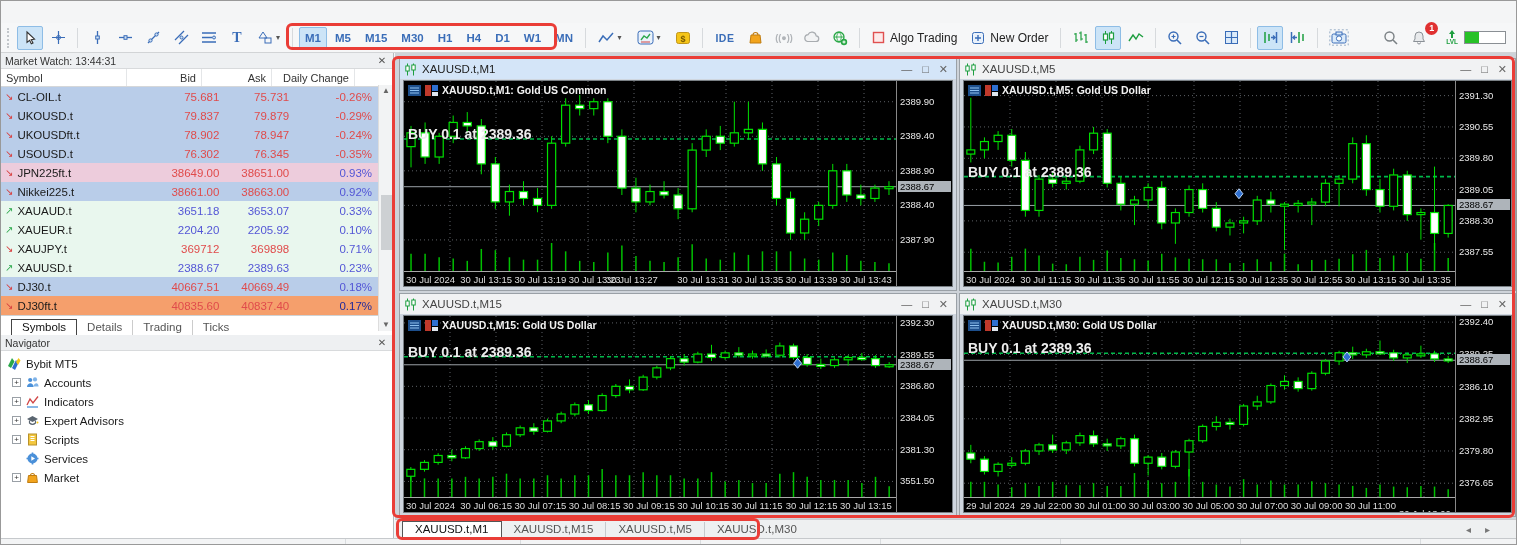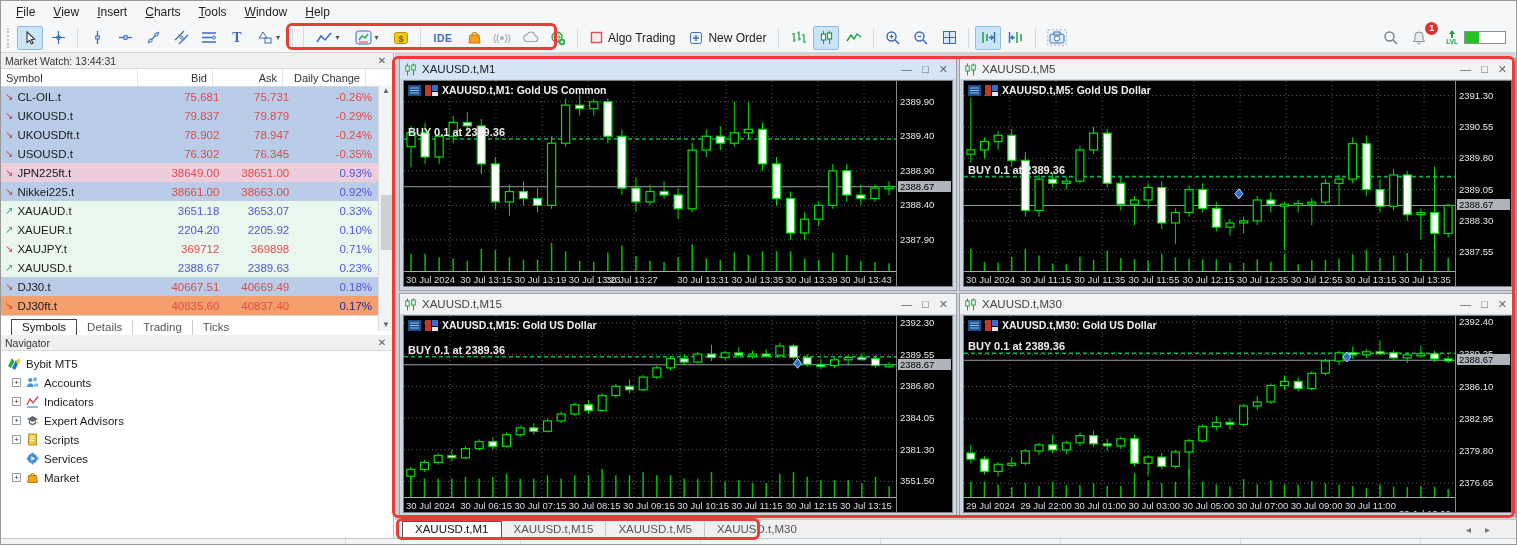--- a/index.html
+++ b/index.html
@@ -30,21 +30,21 @@
   #left-panel { position:absolute; left:0; top:52px; width:393px; height:485px; background:#fff; border-right:1px solid #b6babe; display:flex; flex-direction:column; }
   .panel-title { height:16px; background:#eef0f2; border-bottom:1px solid #d8dadc; font-size:10.5px; color:#333; display:flex; align-items:center; padding:0 4px; }
   .panel-close { margin-left:auto; color:#555; font-size:10px; width:14px; text-align:center; }
   #mw-header { height:18px; display:flex; border-bottom:1px solid #d5d7d9; font-size:11px; color:#333; background:#fff; padding-right:15px; }
   #mw-header .hc { border-right:1px solid #e4e6e8; display:flex; align-items:center; padding:0 5px; }
   #mw-rows { position:relative; height:228px; overflow:hidden; }
   .mw-row { height:19px; display:flex; font-size:11.5px; align-items:center; padding-right:15px; }
   .mw-row .c-sym { width:150px; padding-left:4px; display:flex; align-items:center; gap:4px; color:#1a1a1a; }
   .mw-row .c-num { text-align:right; padding-right:6px; }
   .c-bid { width:75px; } .c-ask { width:70px; } .c-chg { width:83px; }
-  .hc-sym { width:137px; } .hc-bid { width:75px; justify-content:flex-end; } .hc-ask { width:70px; justify-content:flex-end; } .hc-chg { width:83px; justify-content:flex-end; }
+  .hc-sym { width:126px; } .hc-bid { width:75px; justify-content:flex-end; } .hc-ask { width:70px; justify-content:flex-end; } .hc-chg { width:83px; justify-content:flex-end; }
   .bg-blue { background:#b9cde9; } .bg-pink { background:#edccdc; } .bg-green { background:#e9f7ee; } .bg-orange { background:#f59f6c; }
   .vc-red { color:#e04b4b; } .vc-blue { color:#5356d6; } .vc-navy { color:#222a9a; }
   .dir-up { color:#2aa84a; font-size:10px; } .dir-down { color:#d84040; font-size:10px; }
   #mw-scroll { position:absolute; right:0; top:16px; width:15px; height:246px; background:#f2f3f4; border-left:1px solid #ddd; font-size:8px; color:#666; }
   #mw-thumb { position:absolute; left:2px; top:110px; width:11px; height:55px; background:#cdd0d3; }
   .panel-tabs { height:20px; background:#fff; border-top:1px solid #cfd2d4; display:flex; align-items:flex-end; padding-left:10px; font-size:11.5px; color:#555; }
   .ptab { padding:1px 10px 2px; }
   .ptab.active { border:1px solid #444; border-bottom:none; background:#fff; color:#111; margin-bottom:-1px; padding-bottom:3px; }
   .ptab.plain + .ptab.plain { border-left:1px solid #ccc; }
   #navigator { flex:1; display:flex; flex-direction:column; background:#fff; }
@@ -63,47 +63,38 @@
   .cw-controls { margin-left:auto; display:flex; gap:10px; color:#666; font-size:11px; padding-right:4px; }
   .cw-body { flex:1; position:relative; }
   .plot-wrap { position:absolute; left:3px; right:3px; top:1px; bottom:3px; border:1px solid #7a8085; background:#000; display:grid; grid-template-columns:1fr 56px; grid-template-rows:1fr 15px; }
   .plot { position:relative; grid-column:1; grid-row:1; overflow:hidden; }
   .yaxis { grid-column:2; grid-row:1 / 3; position:relative; background:#000; border-left:1px solid #888; overflow:hidden; }
   .taxis { grid-column:1; grid-row:2; position:relative; background:#000; border-top:1px solid #a8a8a8; overflow:hidden; }
   .ylab { position:absolute; left:3px; color:#e8e8e8; font-size:9.5px; white-space:nowrap; }
   .ycur { position:absolute; left:1px; right:1px; background:#aeb4ba; color:#000; font-size:9.5px; padding-left:2px; }
   .tlab { position:absolute; top:2px; color:#ddd; font-size:9.5px; white-space:nowrap; }
   .chart-info { position:absolute; left:4px; top:3px; display:flex; align-items:center; gap:4px; color:#f2f2f2; font-size:10.5px; font-weight:bold; z-index:5; }
-  .buy-label { position:absolute; left:4px; color:#ececec; font-size:11px; font-weight:bold; z-index:5; white-space:nowrap; }
+  .buy-label { position:absolute; left:4px; color:#ececec; font-size:14px; font-weight:bold; z-index:5; white-space:nowrap; }
   
   #chart-tabbar { position:absolute; left:394px; top:518px; width:1123px; height:19px; background:#eef0f1; border-top:1px solid #c8cbce; display:flex; align-items:center; padding-left:7px; font-size:11.5px; color:#555; }
   .ctab { padding:1px 12px 2px; }
   .ctab.active { background:#fff; border:1px solid #555; color:#111; }
   .ctab.plain + .ctab.plain { border-left:1px solid #c6c9cc; }
   #ctab-arrows { margin-left:auto; padding-right:14px; color:#777; font-size:10px; letter-spacing:14px; }
   #statusbar { position:absolute; left:0; top:537px; width:1517px; height:8px; background:#f3f4f5; border-top:1px solid #c6c9cc; display:flex; }
   #statusbar .seg { border-right:1px solid #d9dcde; height:100%; }
   
   .anno { position:absolute; border:3px solid #ea3d37; border-radius:6px; z-index:60; pointer-events:none; }
   svg { display:block; }
 </style>
 </head>
 <body>
 
 <div id="app">
 
-  <div id="menubar">
-      <div class="menu-item">File</div>
-      <div class="menu-item">View</div>
-      <div class="menu-item">Insert</div>
-      <div class="menu-item">Charts</div>
-      <div class="menu-item">Tools</div>
-      <div class="menu-item">Window</div>
-      <div class="menu-item">Help</div>
-    </div>
 
   <div id="toolbar">
     <div class="grip"></div>
 
     <div class="tbtn active">
       <svg width="15" height="15" viewBox="0 0 15 15">
           <path d="M4 2 L11.5 9.2 L8.2 9.6 L10 13 L8.3 13.8 L6.6 10.3 L4 12.4 Z" fill="#fff" stroke="#333" stroke-width="1.1"></path>
         </svg>
     </div>
     <div class="tbtn">
@@ -148,20 +139,31 @@
       <span style="font-family:'Liberation Serif',serif;font-size:14px;color:#3a6db8;font-weight:bold;">T</span>
     </div>
     <div class="tbtn" style="width:34px">
       <svg width="16" height="15" viewBox="0 0 16 15">
           <path d="M5 2 L9 8 H1 Z" fill="none" stroke="#3a6db8"></path>
           <rect x="7" y="8" width="6" height="5" fill="none" stroke="#3a6db8"></rect>
         </svg>
       <span style="font-size:8px;color:#555;margin-left:2px">▾</span>
     </div>
     <div class="tsep"></div>
+    <div id="tf-group" style="display:flex;align-items:center;">
+        <div class="tf-btn active">M1</div>
+        <div class="tf-btn">M5</div>
+        <div class="tf-btn">M15</div>
+        <div class="tf-btn">M30</div>
+        <div class="tf-btn">H1</div>
+        <div class="tf-btn">H4</div>
+        <div class="tf-btn">D1</div>
+        <div class="tf-btn">W1</div>
+        <div class="tf-btn">MN</div>
+      </div>
     <div class="tsep"></div>
     <div class="tbtn" style="width:36px">
       <svg width="17" height="14" viewBox="0 0 17 14">
           <path d="M1 11 L5 5 L9 9 L15 2" fill="none" stroke="#3a6db8" stroke-width="1.5"></path>
         </svg>
       <span style="font-size:8px;color:#555;margin-left:2px">▾</span>
     </div>
     <div class="tbtn" style="width:38px">
       <svg width="17" height="15" viewBox="0 0 17 15">
           <rect x="1" y="1" width="15" height="13" rx="2.5" fill="#eaf2fb" stroke="#3a6db8"></rect>

